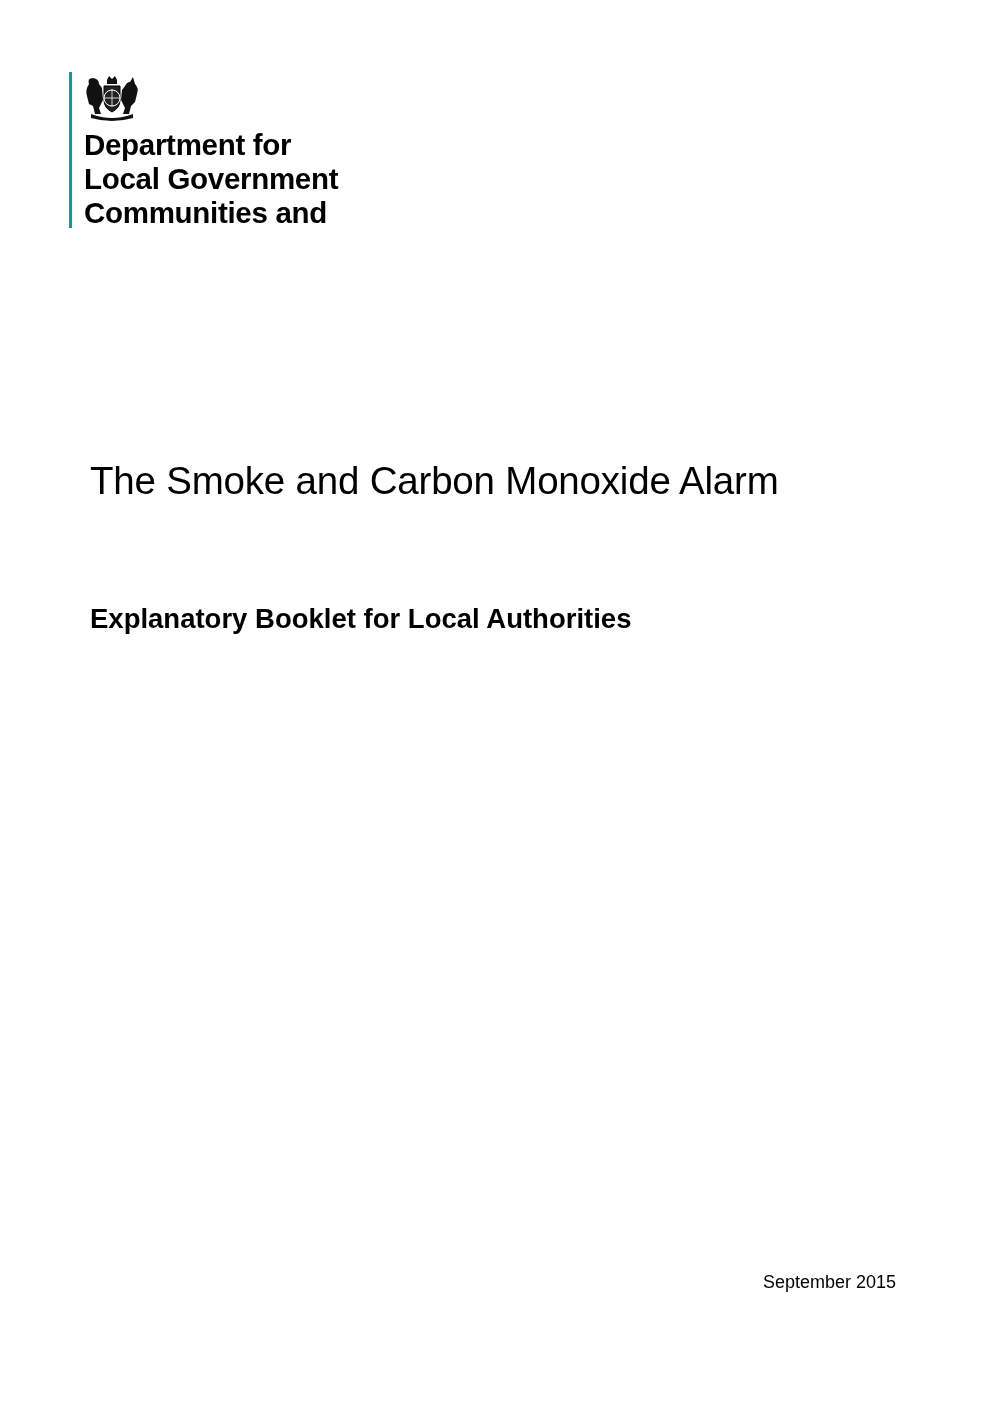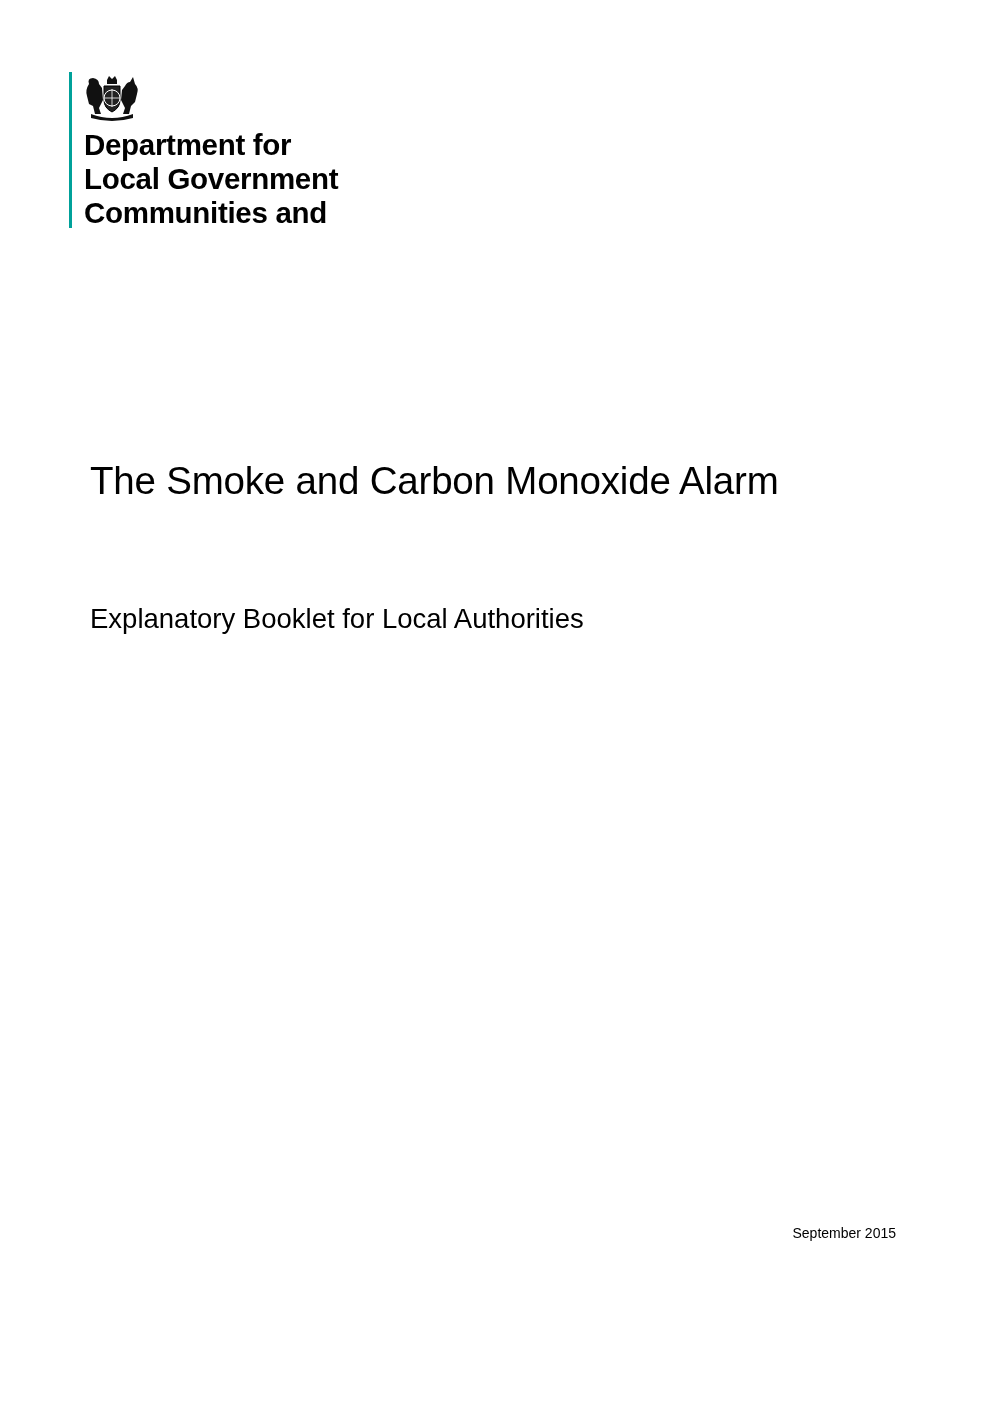--- a/index.html
+++ b/index.html
@@ -57,31 +57,31 @@
       line-height: 45px;
       letter-spacing: -0.2px;
       white-space: nowrap;
     }
     .title span { display: block; }
     .subtitle {
       position: absolute;
       left: 90px;
       top: 602px;
       margin: 0;
-      font-weight: normal;
+      font-weight: bold;
       font-size: 27.5px;
       line-height: 34px;
       white-space: nowrap;
     }
     .footer {
       position: absolute;
       right: 95px;
-      top: 1223px;
+      top: 1272px;
       text-align: right;
-      font-size: 14px;
+      font-size: 18px;
       line-height: 21px;
       white-space: nowrap;
     }
     .footer span { display: block; }
   </style>
 </head>
 <body>
 
 <div class="logo-block">
   <div class="logo-rule"></div>

